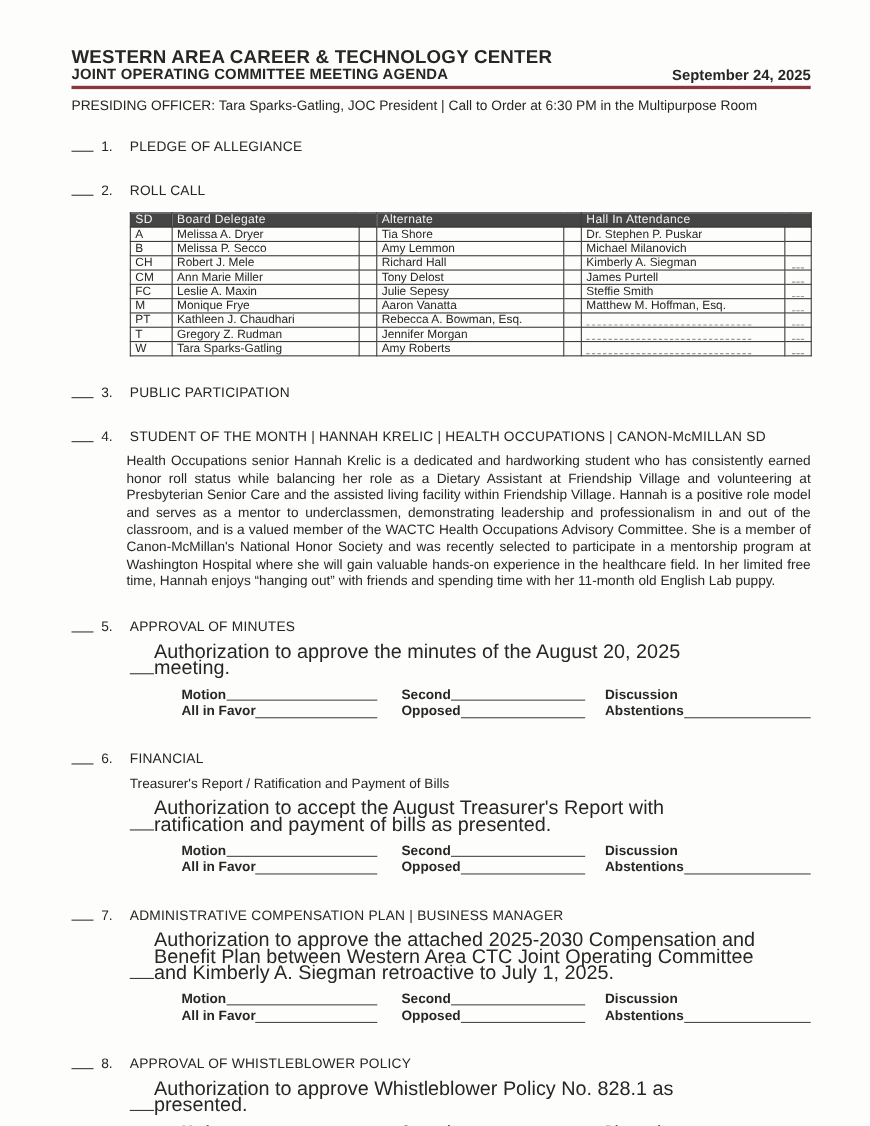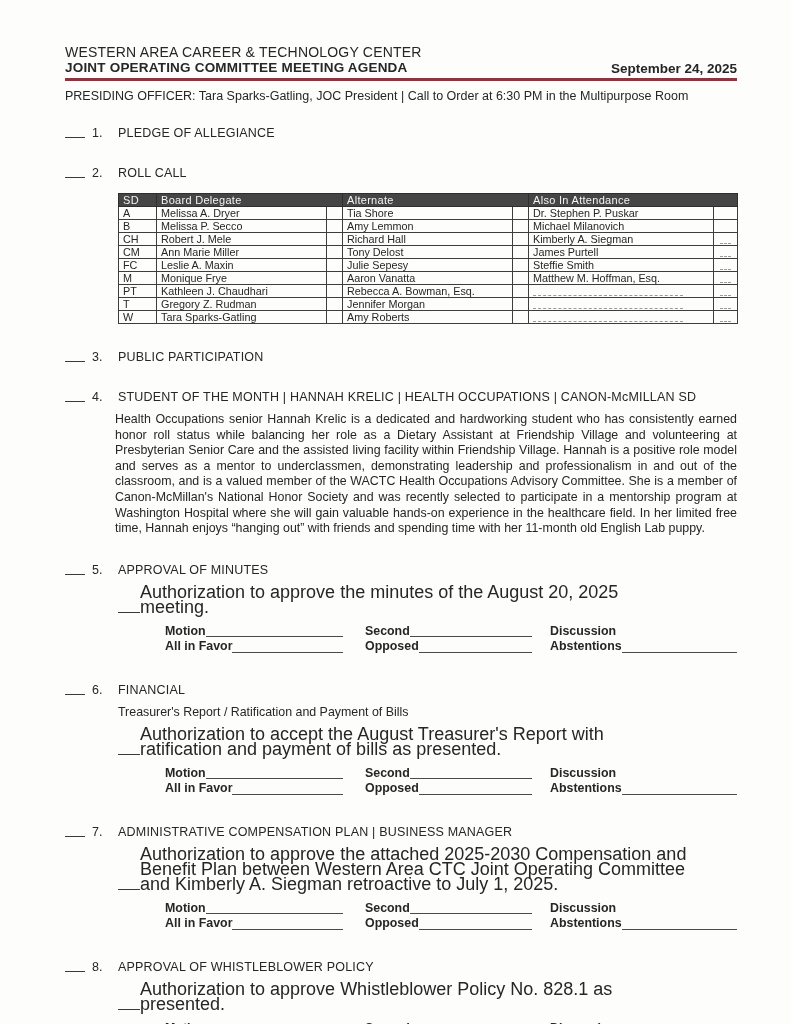--- a/index.html
+++ b/index.html
@@ -4,21 +4,21 @@
 <style>
   * { margin:0; padding:0; box-sizing:border-box; }
   html,body { background:#e8e8e8; }
   body { font-family:"Liberation Sans","DejaVu Sans",sans-serif; }
   .page {
     position:relative; width:791px; height:1024px; margin:0 auto;
     background:#fdfdfc; color:#262626; overflow:hidden;
     padding:44px 54px 0 65px;
   }
   
-  .t1 { font-size:14px; font-weight:normal; letter-spacing:.2px; line-height:16px; }
+  .t1 { font-size:17px; font-weight:bold; letter-spacing:.2px; line-height:16px; }
   .row2 { display:flex; justify-content:space-between; align-items:flex-end; }
   .t2 { font-size:13.5px; font-weight:bold; letter-spacing:.2px; line-height:16px; }
   .date { font-size:13.5px; font-weight:bold; }
   .rule { height:3px; background:#8c3540; margin-top:2px; }
   .presiding { font-size:12.5px; margin-top:8px; line-height:15px; }
   
   .item { margin-top:0; }
   .ihead { display:flex; align-items:baseline; font-size:12.5px; line-height:14px; }
   .blank { display:inline-block; width:20px; border-bottom:1px solid #3a3a3a; align-self:flex-end; margin-bottom:2px; }
   .num { width:33px; padding-left:7px; }
@@ -97,21 +97,21 @@
           <col class="c-name2">
           <col class="c-nar2">
           <col class="c-name3">
           <col class="c-nar3">
       </colgroup>
       <thead>
         <tr>
           <th>SD</th>
           <th colspan="2">Board Delegate</th>
           <th colspan="2">Alternate</th>
-          <th colspan="2">Also In Attendance</th>
+          <th colspan="2">Hall In Attendance</th>
         </tr>
       </thead>
       <tbody>
         <tr>
           <td>A</td>
           <td>Melissa A. Dryer</td>
             <td></td>
           <td>Tia Shore</td>
             <td></td>
           <td>Dr. Stephen P. Puskar</td>

